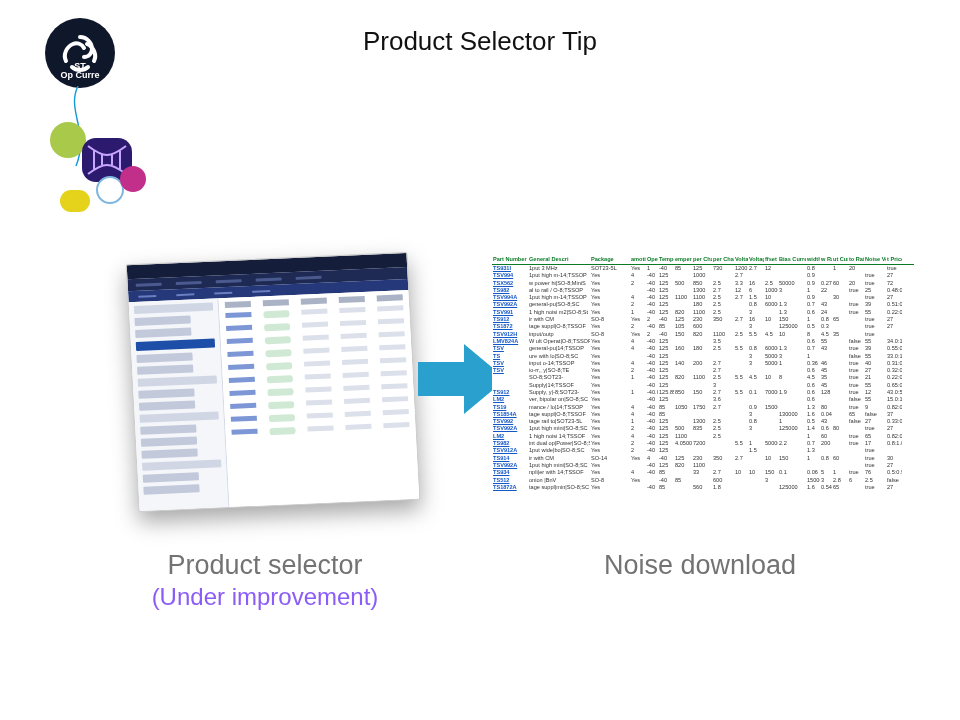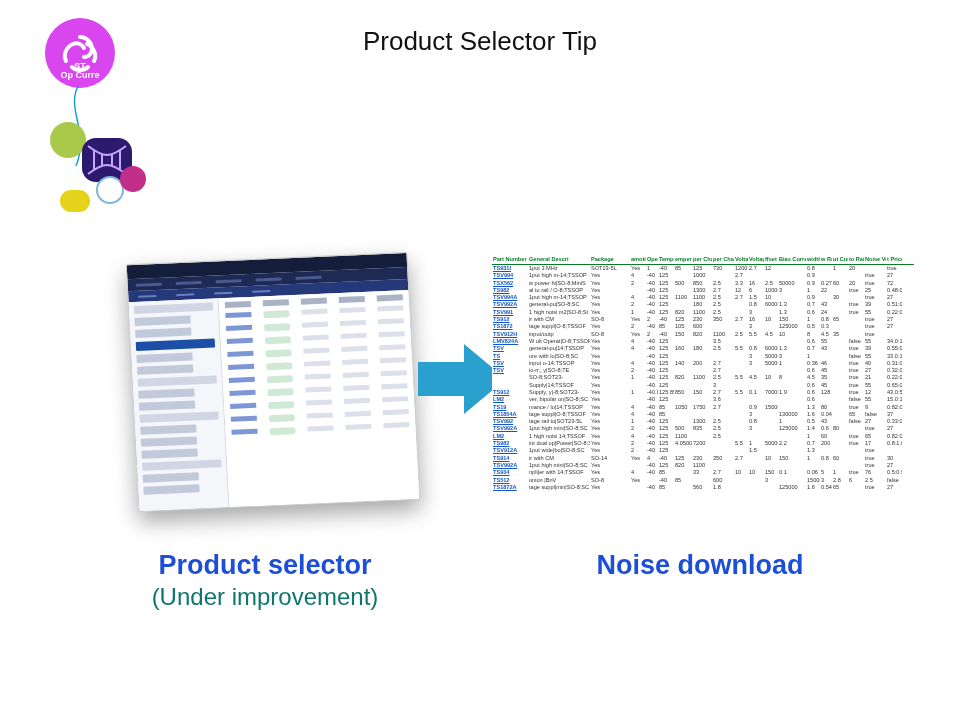--- a/index.html
+++ b/index.html
@@ -2,21 +2,21 @@
 <html><head>
 <meta charset="utf-8">
 <style>
   html,body{margin:0;padding:0;width:960px;height:720px;background:#fff;font-family:Arial,Helvetica,sans-serif;color:#222;overflow:hidden}
   .slide{position:relative;width:960px;height:720px}
 
   
   .title{position:absolute;left:0;right:0;top:26px;text-align:center;font-size:26px;font-weight:400;color:#111}
 
   
-  .logo{position:absolute;left:45px;top:18px;width:70px;height:70px;border-radius:50%;background:#d946ef;display:flex;align-items:center;justify-content:center}
+  .logo{position:absolute;left:45px;top:18px;width:70px;height:70px;border-radius:50%;background:#0f172a;display:flex;align-items:center;justify-content:center}
   .logo .knot{width:40px;height:40px}
   .logo .txt{position:absolute;bottom:8px;left:0;right:0;text-align:center;color:#fff;font-size:9px;font-weight:700;line-height:9px}
   .thread{position:absolute;left:78px;top:86px;width:2px;height:78px;background:transparent}
   .thread svg{position:absolute;left:-30px;top:0}
   .cluster{position:absolute;left:50px;top:120px;width:110px;height:110px}
   .cluster .blob{position:absolute;width:36px;height:36px;border-radius:50%}
   .cluster .b1{left:0;top:2px;background:#a8c94a}
   .cluster .b2{left:32px;top:18px;background:#2b1a6e;width:50px;height:44px;border-radius:14px}
   .cluster .b3{left:70px;top:46px;background:#c22f8a;width:26px;height:26px}
   .cluster .b4{left:10px;top:70px;background:#e5d21a;width:30px;height:22px;border-radius:11px}
@@ -58,22 +58,22 @@
   .xl-row span.pn{color:#1457c6;text-decoration:underline;font-weight:600}
   
   .c0{width:34px}.c1{width:60px}.c2{width:38px}.c3{width:14px}.c4{width:10px}
   .c5{width:14px}.c6{width:16px}.c7{width:18px}.c8{width:20px}.c9{width:12px}
   .c10{width:14px}.c11{width:12px}.c12{width:26px}.c13{width:12px}.c14{width:10px}
   .c15{width:14px}.c16{width:14px}.c17{width:20px}.c18{width:14px}
 
   
   .cap-left{position:absolute;left:110px;top:550px;width:310px;text-align:center}
   .cap-right{position:absolute;left:520px;top:550px;width:360px;text-align:center}
-  .cap-title{font-size:27px;font-weight:700;color:#1d4ed8}
-  .cap-sub{font-size:24px;color:#0f766e;margin-top:2px}
+  .cap-title{font-size:27px;font-weight:400;color:#737373}
+  .cap-sub{font-size:24px;color:#8b5cf6;margin-top:2px}
 </style>
 </head>
 <body>
 
 <div class="slide">
 
   <div class="title">Product Selector Tip</div>
 
   <div class="logo">
     <svg class="knot" viewBox="0 0 40 40">

